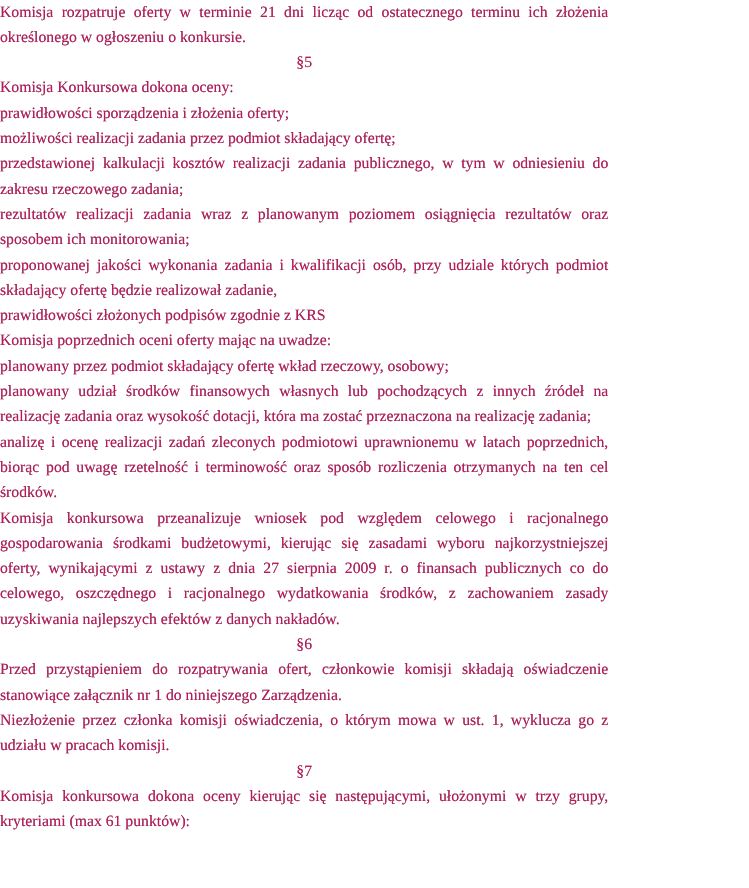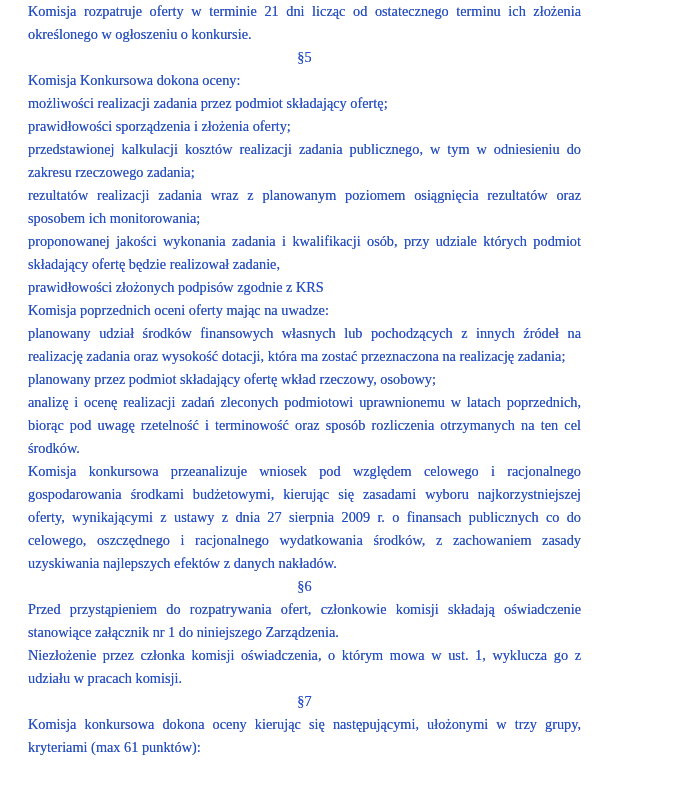--- a/index.html
+++ b/index.html
@@ -5,23 +5,22 @@
   html, body { margin: 0; padding: 0; background: #ffffff; }
   .page {
     position: relative;
     width: 553px;
     height: 807px;
     background: #ffffff;
     overflow: hidden;
     font-family: "Liberation Serif", serif;
     font-size: 14.3px;
     line-height: 23px;
-    color: #1d4ed8;
+    color: #be185d;
     text-shadow: 0 0 0.5px rgba(26,26,26,0.55);
-    padding-left: 28px;
   }
   .page p, .page div.sec { margin: 0; }
   .just { text-align: justify; }
 
   
   .item5 { margin: 0 58px 0 112px; }
 
   
   .sec { margin: 15px 58px 0 70px; text-align: center; font-weight: normal; }
   .sec.sec6 { margin-top: 15px; }
@@ -43,31 +42,31 @@
 <body>
 
 <div class="page">
 
   <p class="item5 just"><span>Komisja rozpatruje oferty w terminie 21 dni licząc od ostatecznego terminu ich złożenia określonego w ogłoszeniu o konkursie.</span></p>
 
   <div class="sec sec5">§5</div>
 
   <p class="l1 just"><span>Komisja Konkursowa dokona oceny:</span></p>
 
+  <p class="l2 just"><span>prawidłowości sporządzenia i złożenia oferty;</span></p>
   <p class="l2 just"><span>możliwości realizacji zadania przez podmiot składający ofertę;</span></p>
-  <p class="l2 just"><span>prawidłowości sporządzenia i złożenia oferty;</span></p>
   <p class="l2 just"><span>przedstawionej kalkulacji kosztów realizacji zadania publicznego, w tym w odniesieniu do zakresu rzeczowego zadania;</span></p>
   <p class="l2 just"><span>rezultatów realizacji zadania wraz z planowanym poziomem osiągnięcia rezultatów oraz sposobem ich monitorowania;</span></p>
   <p class="l2 just"><span>proponowanej jakości wykonania zadania i kwalifikacji osób, przy udziale których podmiot składający ofertę będzie realizował zadanie,</span></p>
   <p class="l2 just"><span>prawidłowości złożonych podpisów zgodnie z KRS</span></p>
 
   <p class="l2head just"><span>Komisja poprzednich oceni oferty mając na uwadze:</span></p>
 
+  <p class="l2 just"><span>planowany przez podmiot składający ofertę wkład rzeczowy, osobowy;</span></p>
   <p class="l2 just"><span>planowany udział środków finansowych własnych lub pochodzących z innych źródeł na realizację zadania oraz wysokość dotacji, która ma zostać przeznaczona na realizację zadania;</span></p>
-  <p class="l2 just"><span>planowany przez podmiot składający ofertę wkład rzeczowy, osobowy;</span></p>
   <p class="l2 just"><span>analizę i ocenę realizacji zadań zleconych podmiotowi uprawnionemu w latach poprzednich, biorąc pod uwagę rzetelność i terminowość oraz sposób rozliczenia otrzymanych na ten cel środków.</span></p>
 
   <p class="para just">Komisja konkursowa przeanalizuje wniosek pod względem celowego i racjonalnego gospodarowania środkami budżetowymi, kierując się zasadami wyboru najkorzystniejszej oferty, wynikającymi z ustawy z dnia 27 sierpnia 2009 r. o finansach publicznych co do celowego, oszczędnego i racjonalnego wydatkowania środków, z zachowaniem zasady uzyskiwania najlepszych efektów z danych nakładów.</p>
 
   <div class="sec sec6">§6</div>
 
   <p class="l1 just"><span>Przed przystąpieniem do rozpatrywania ofert, członkowie komisji składają oświadczenie stanowiące załącznik nr 1 do niniejszego Zarządzenia.</span></p>
   <p class="l1 just"><span>Niezłożenie przez członka komisji oświadczenia, o którym mowa w ust. 1, wyklucza go z udziału w pracach komisji.</span></p>
 
   <div class="sec sec7">§7</div>

